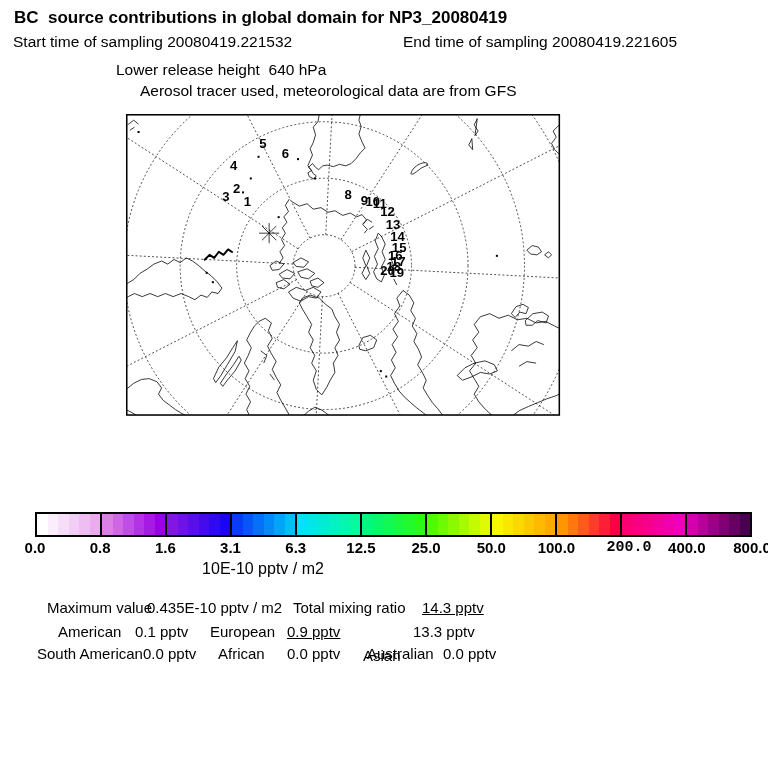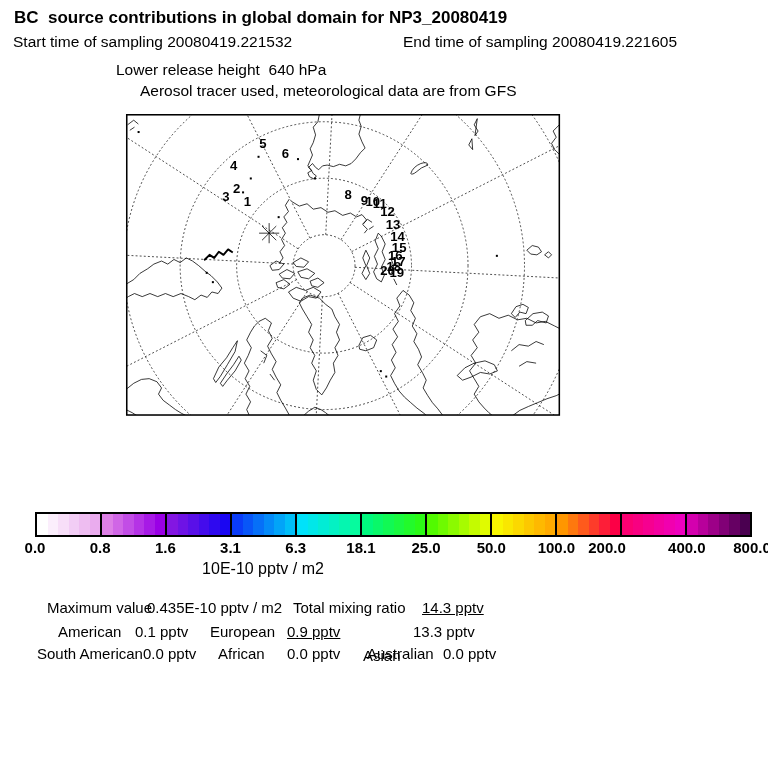--- a/index.html
+++ b/index.html
@@ -223,25 +223,25 @@
         <div class="cband" style="background: rgb(102, 0, 99);"></div>
         <div class="cband" style="background: rgb(74, 0, 80);"></div>
       </div>
     </div>
   <div id="cticks">
       <div class="abs tick" style="left: 35px; top: 539px;">0.0</div>
       <div class="abs tick" style="left: 100.182px; top: 539px;">0.8</div>
       <div class="abs tick" style="left: 165.364px; top: 539px;">1.6</div>
       <div class="abs tick" style="left: 230.545px; top: 539px;">3.1</div>
       <div class="abs tick" style="left: 295.727px; top: 539px;">6.3</div>
-      <div class="abs tick" style="left: 360.909px; top: 539px;">18.1</div>
+      <div class="abs tick" style="left: 360.909px; top: 539px;">12.5</div>
       <div class="abs tick" style="left: 426.091px; top: 539px;">25.0</div>
       <div class="abs tick" style="left: 491.273px; top: 539px;">50.0</div>
       <div class="abs tick" style="left: 556.455px; top: 539px;">100.0</div>
-      <div class="abs tick" style="left: 607px; top: 539px;">200.0</div>
+      <div class="abs tick" style="left: 629px; top: 539px; font-family: Liberation Mono, monospace;">200.0</div>
       <div class="abs tick" style="left: 686.818px; top: 539px;">400.0</div>
       <div class="abs tick" style="left: 752px; top: 539px;">800.0</div>
     </div>
   <div class="abs unit" style="left:263px;top:560px;">10E-10 pptv / m2</div>
 
   <div class="abs stat" style="left:47px;top:599px;">Maximum value</div>
   <div class="abs stat" style="left:147px;top:599px;">0.435E-10 pptv / m2</div>
   <div class="abs stat" style="left:293px;top:599px;">Total mixing ratio</div>
   <div class="abs stat" style="left:422px;top:599px;text-decoration:underline;">14.3 pptv</div>
 

